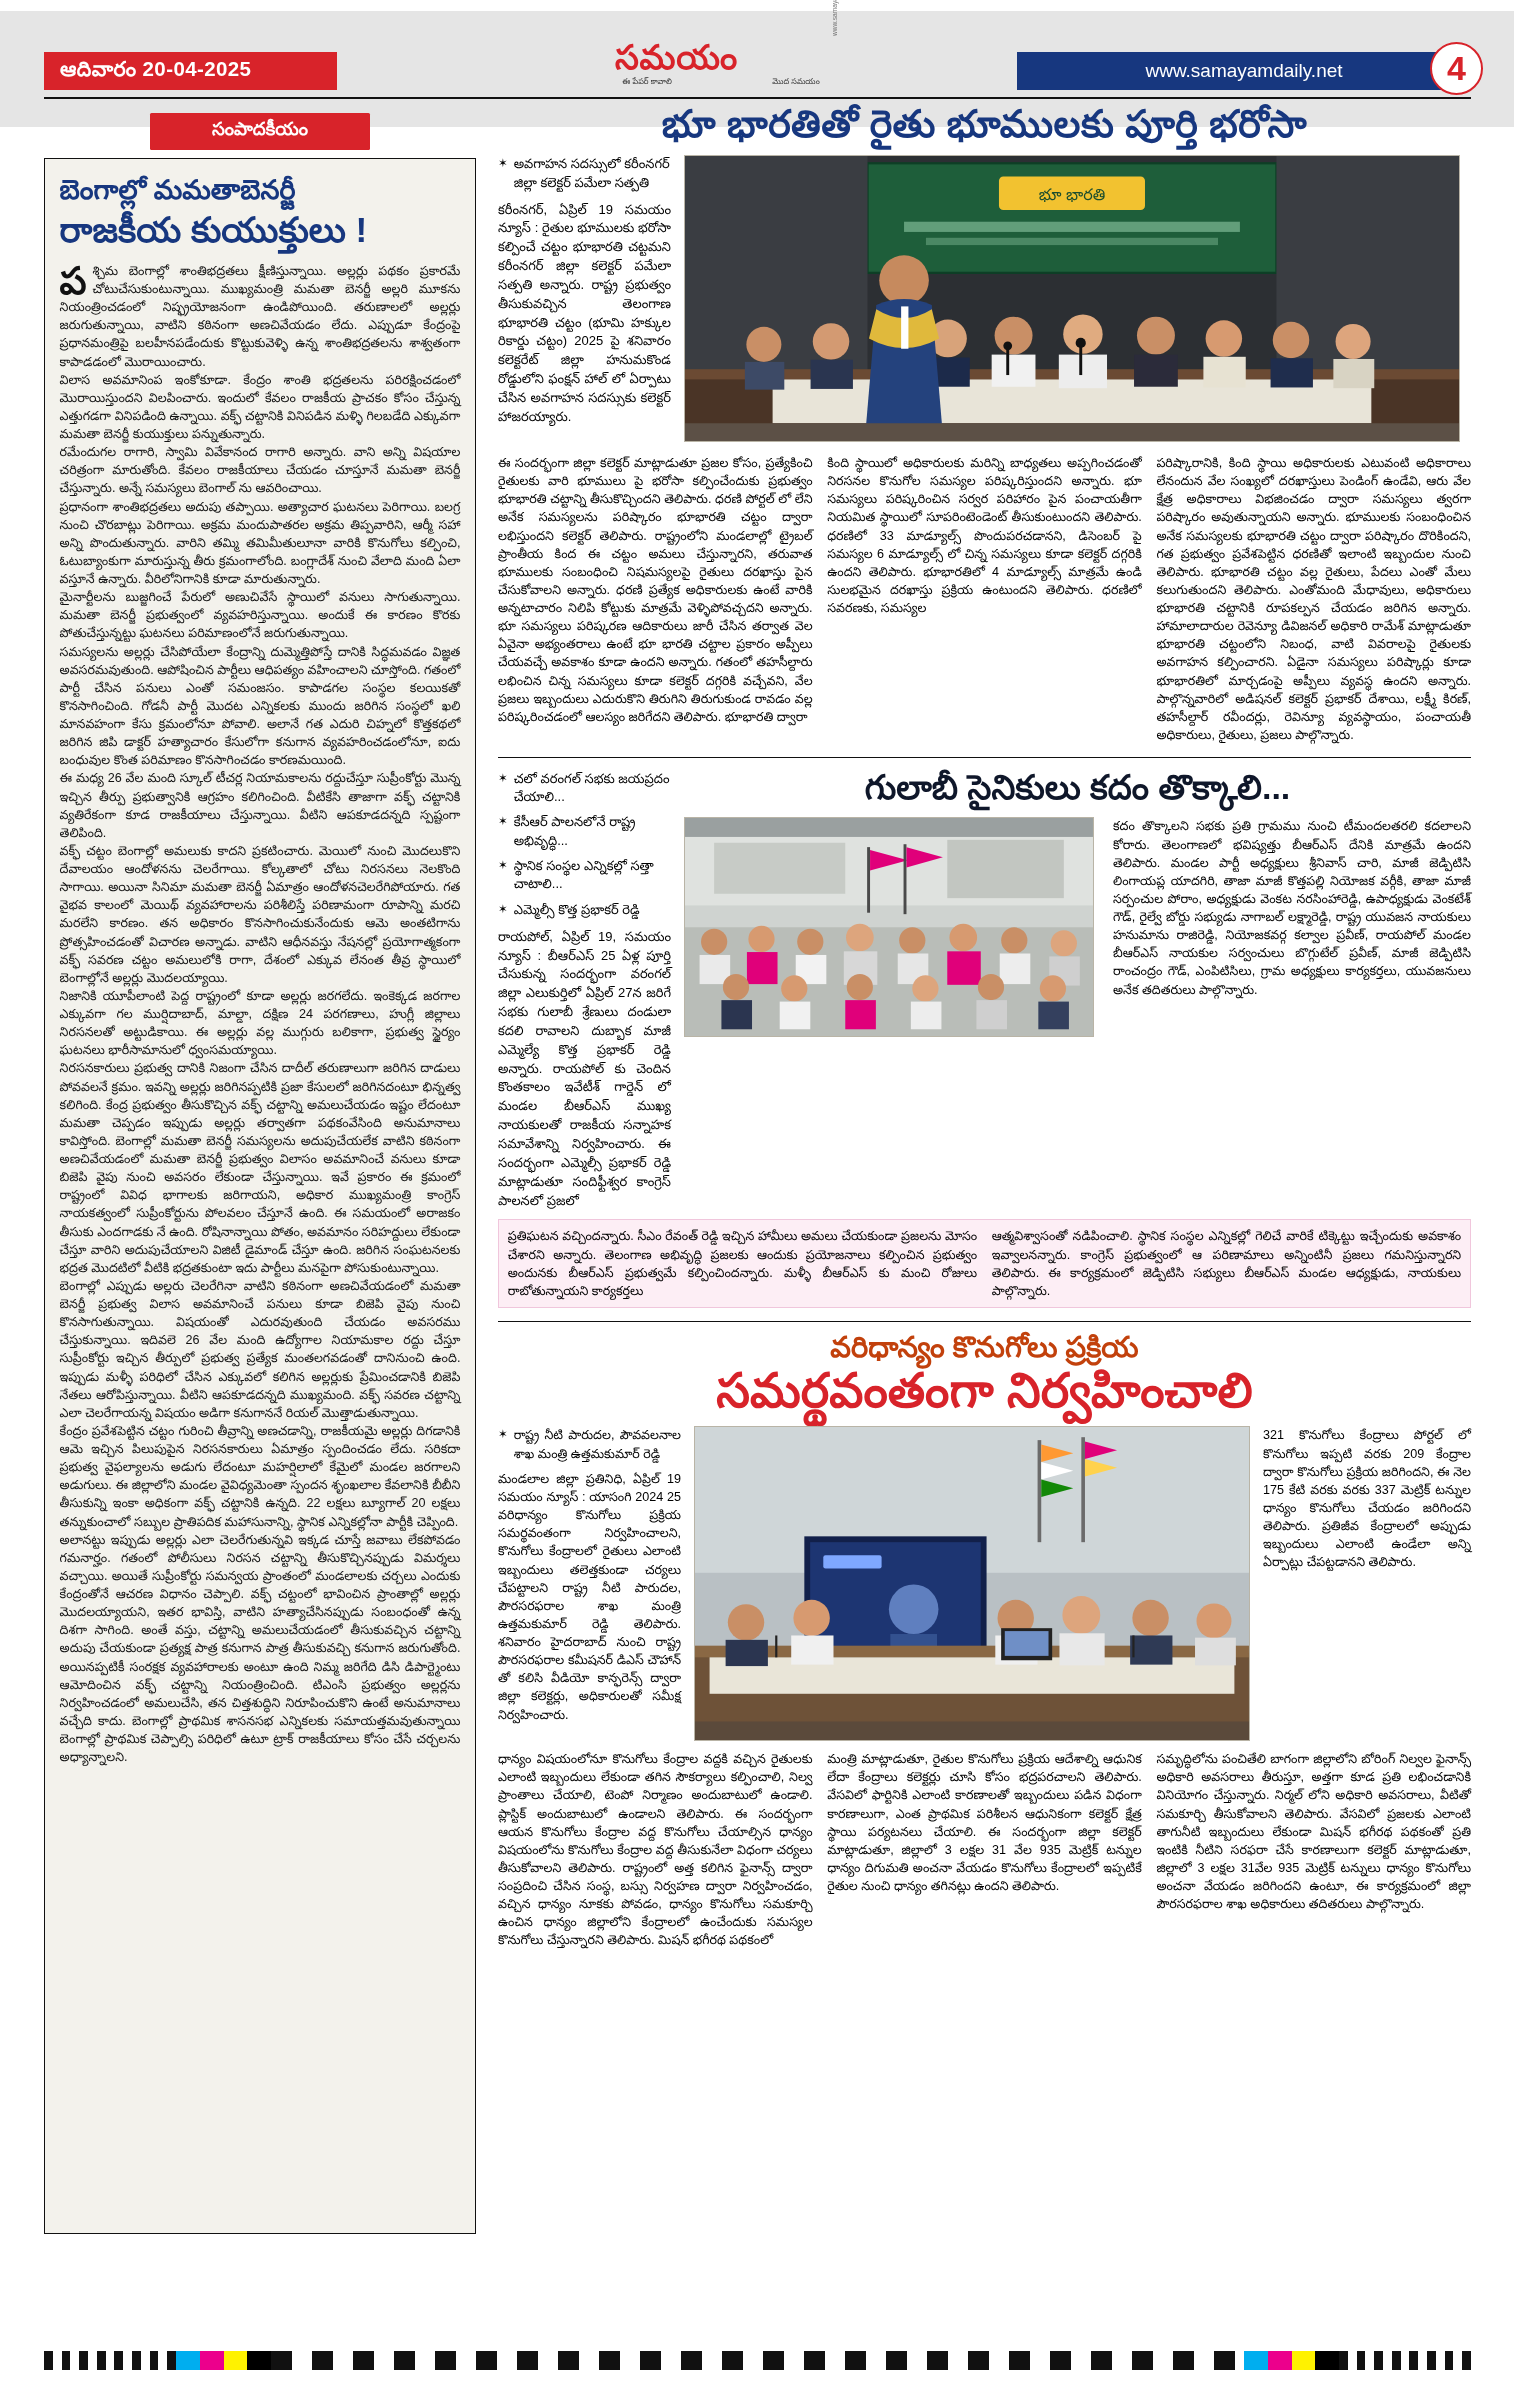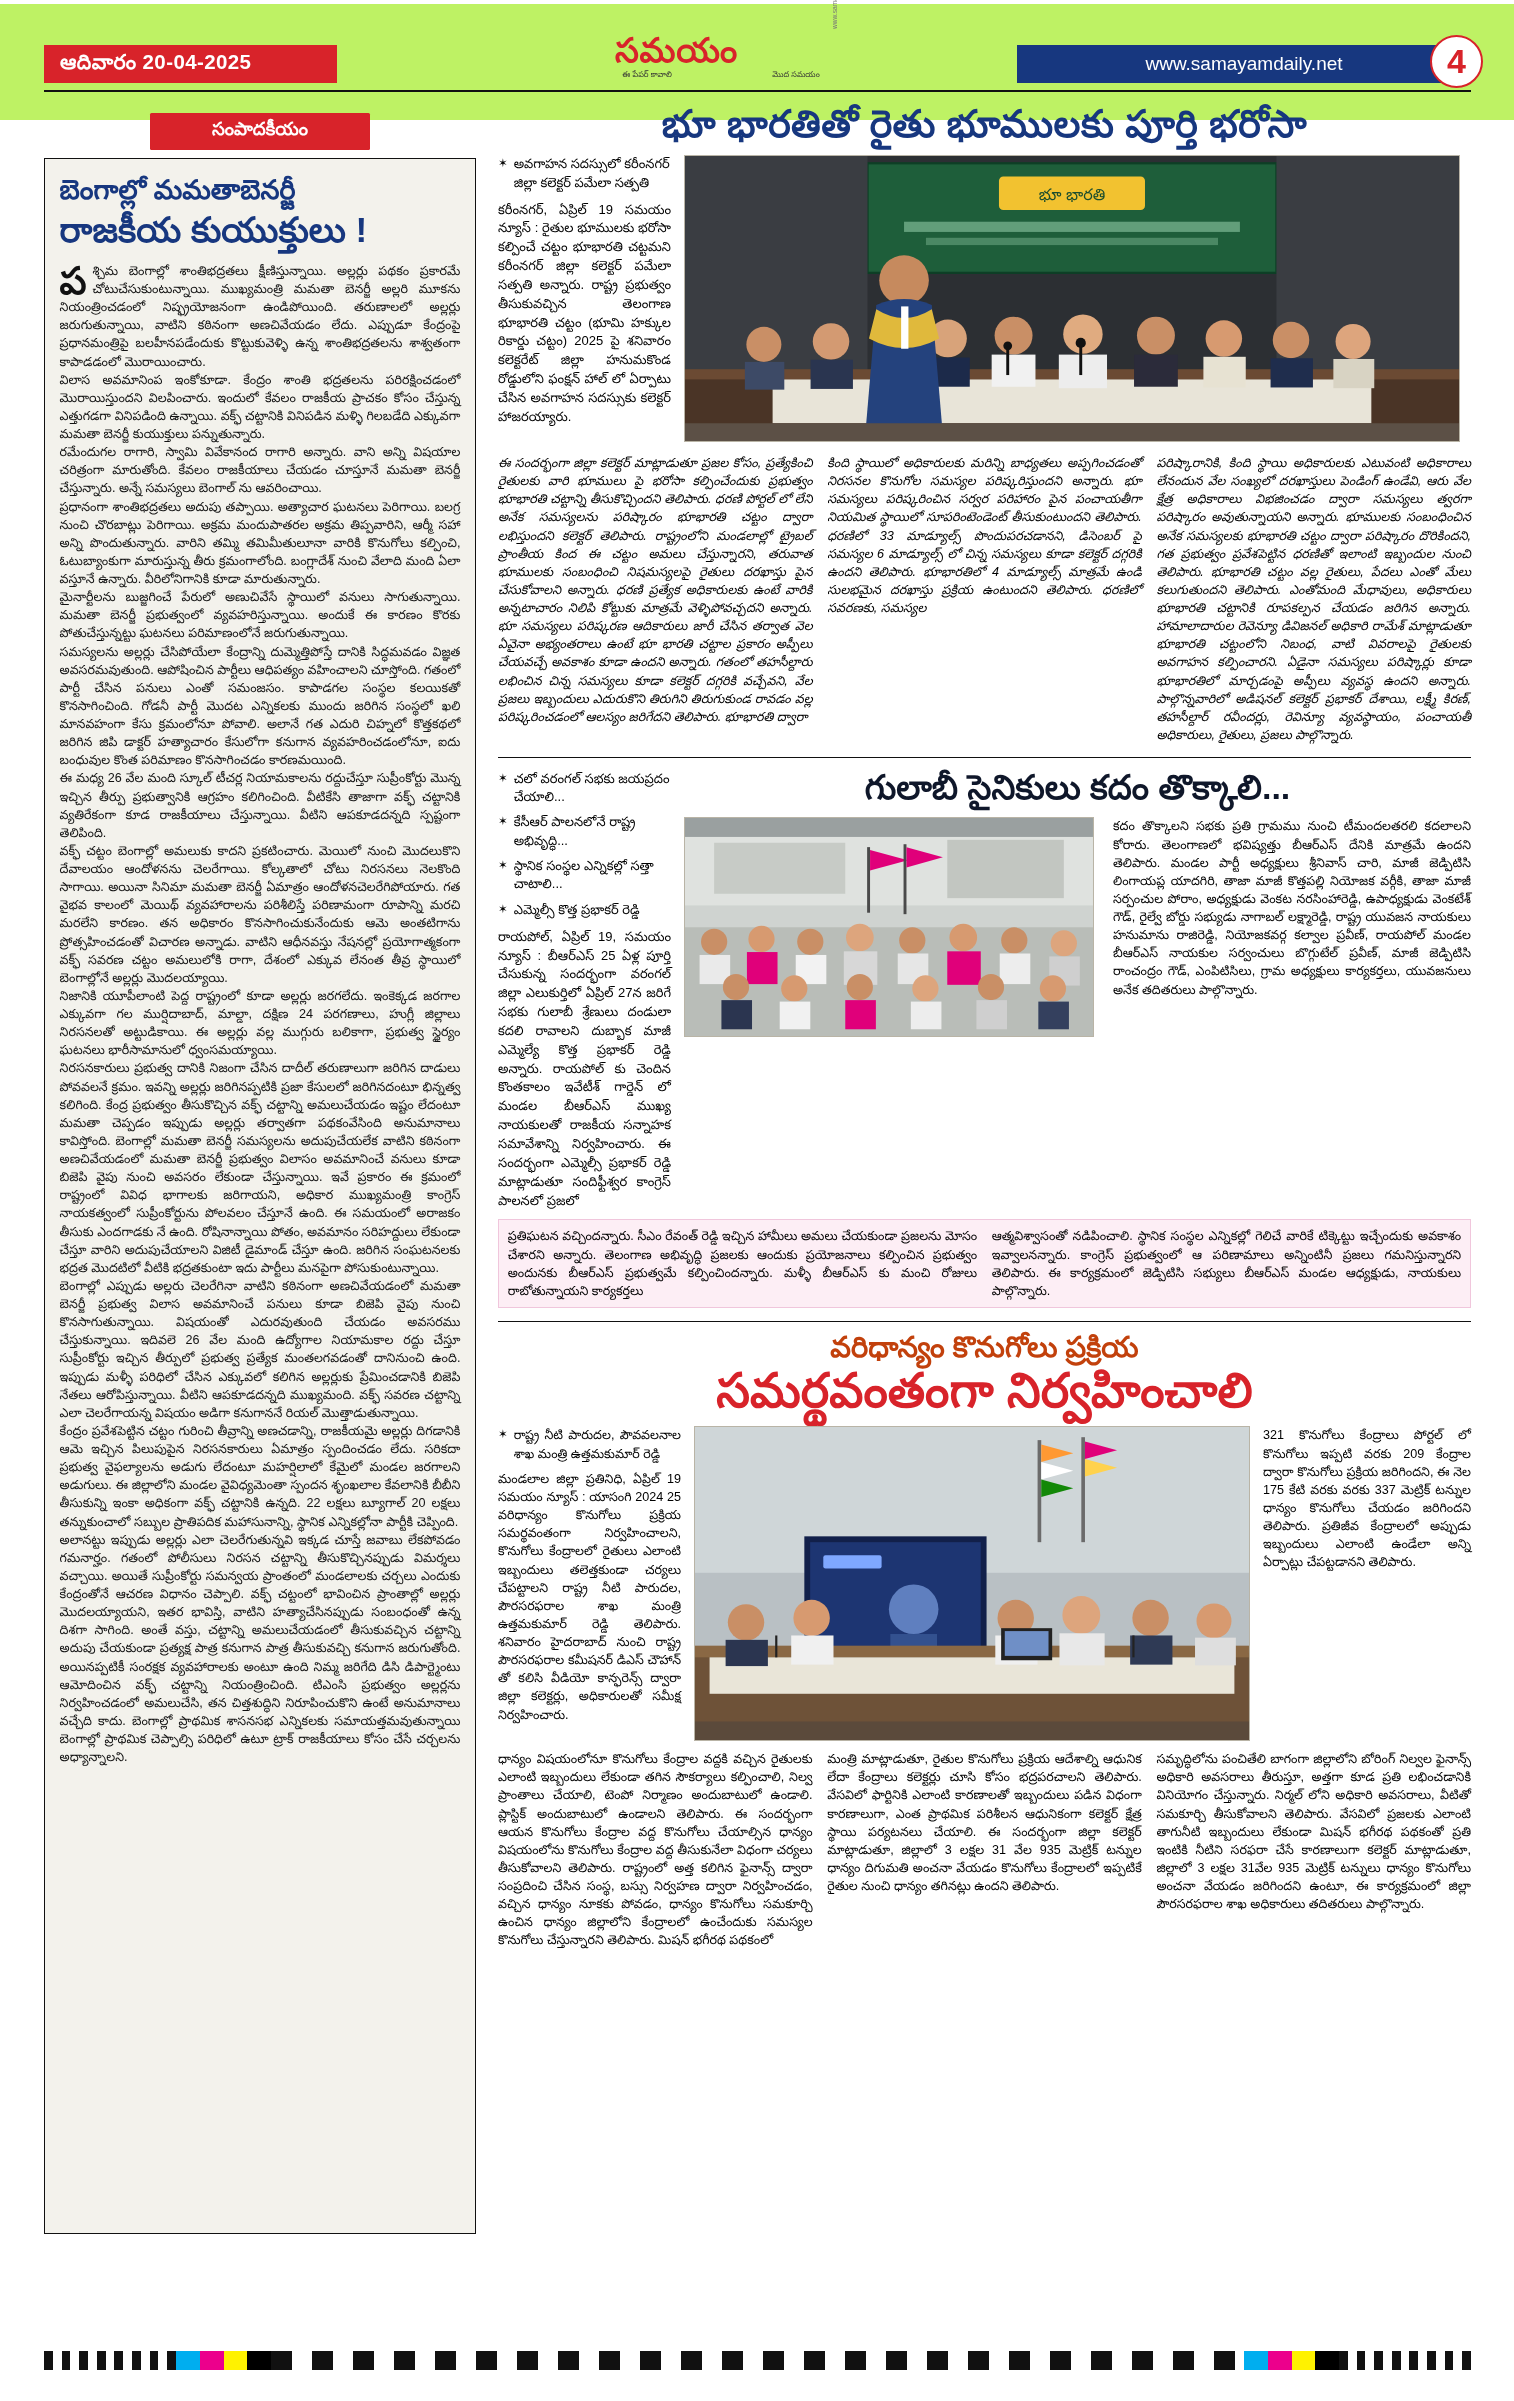--- a/index.html
+++ b/index.html
@@ -9,23 +9,23 @@
     height: 2401px;
     background: #ffffff;
     font-family: "Liberation Sans", sans-serif;
     position: relative;
     overflow: hidden;
   }
 
   
   .masthead {
     position: absolute;
-    top: 4px; left: 0; right: 0;
+    top: 11px; left: 0; right: 0;
     height: 116px;
-    background: #bef264;
+    background: #e5e5e5;
   }
   .mast-red-bar {
     position: absolute;
     top: 41px; left: 44px;
     width: 293px; height: 38px;
     background: #d8232a;
     color: #ffffff;
     font-size: 20.5px;
     font-weight: bold;
     display: flex;
@@ -199,21 +199,21 @@
   .ph-sky { position: absolute; inset: 0; }
 
   .lead-cols {
     margin-top: 11.7px;
     display: flex;
     gap: 14.6px;
     font-size: 12.6px;
     line-height: 1.44;
     text-align: justify;
   }
-  .lead-cols > div { flex: 1; font-style: italic; }
+  .lead-cols > div { flex: 1; }
 
   
   .story2 {
     margin-top: 13px;
     border-top: 1.5px solid #111;
     padding-top: 11.7px;
   }
   .story2-top {
     display: flex;
     gap: 13px;

